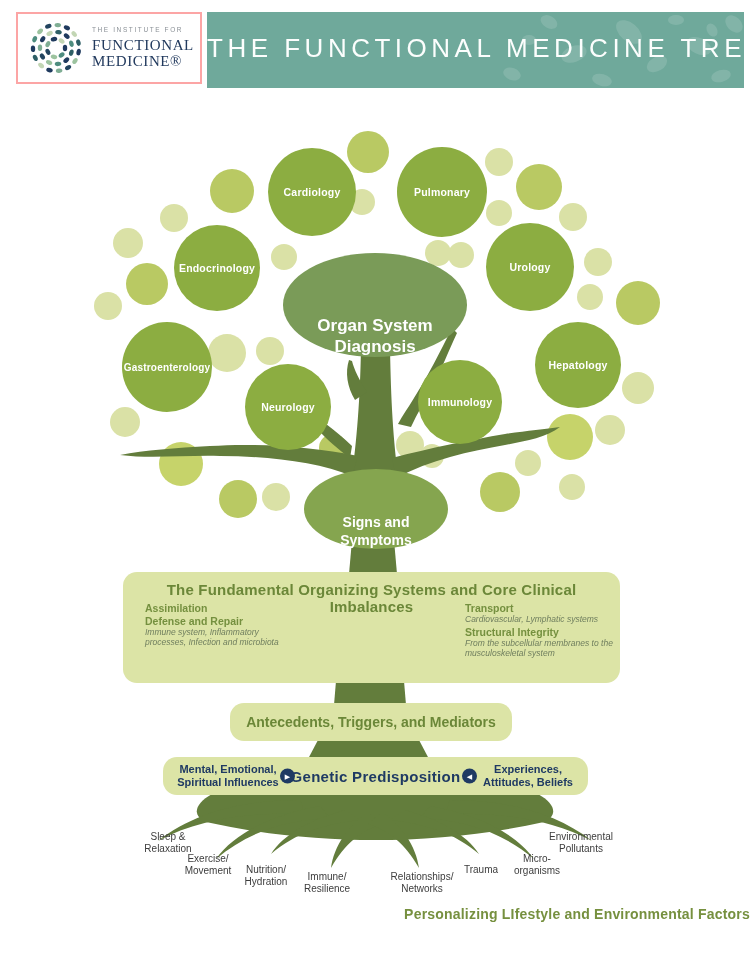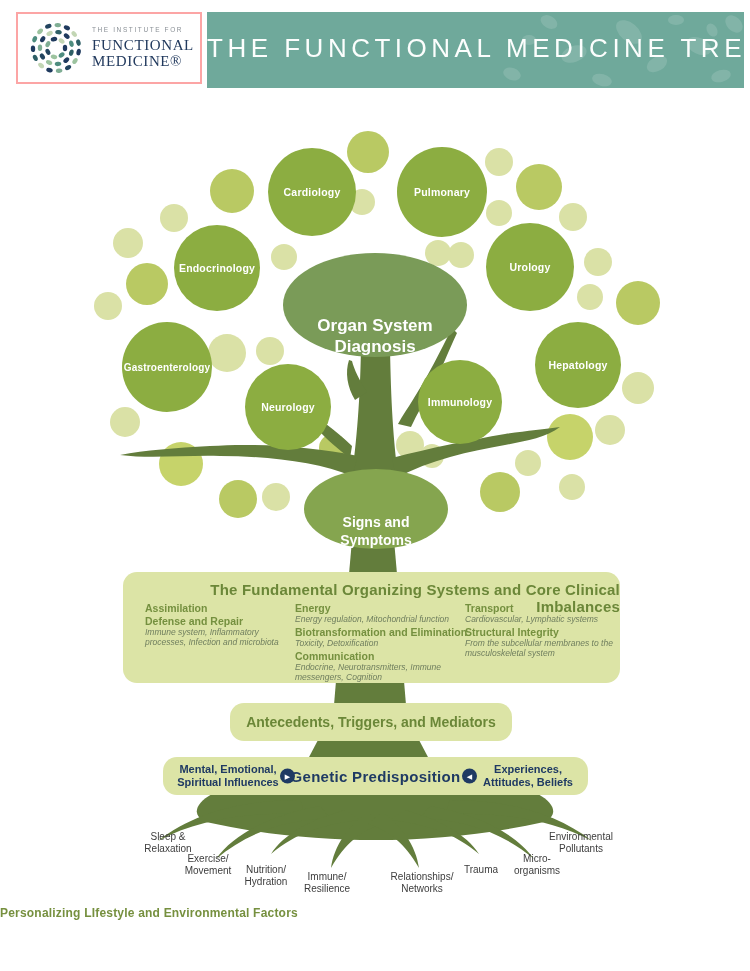--- a/index.html
+++ b/index.html
@@ -31,21 +31,21 @@
   .ellipse{position:absolute;border-radius:50%;display:flex;align-items:flex-end;justify-content:center;
            text-align:center;color:#fff;font-weight:bold;}
   .organ-ellipse{left:283px;top:253px;width:184px;height:104px;background:#7A9B58;}
   .organ-ellipse span{width:125px;font-size:17px;line-height:21px;}
   .signs-ellipse{left:304px;top:469px;width:144px;height:80px;background:#85A54F;}
   .signs-ellipse span{width:92px;font-size:14px;line-height:18px;}
 
   
   .panel{position:absolute;background:#DCE4A6;border-radius:14px;box-sizing:border-box;}
   .fund-box{left:123px;top:572px;width:497px;height:111px;}
-  .fund-title{margin-top:9px;text-align:right;font-size:15px;font-weight:bold;color:#6B8738;
+  .fund-title{margin-top:9px;text-align:center;font-size:15px;font-weight:bold;color:#6B8738;
               letter-spacing:.2px;}
   .fund-col{position:absolute;top:29px;}
   .fund-col .h{font-size:10.5px;font-weight:bold;color:#75903F;line-height:12px;margin-top:1px;
                white-space:nowrap;}
   .fund-col .d{font-size:8.5px;font-style:italic;color:#6F7E5E;line-height:10px;margin-bottom:2px;}
   .col1{left:22px;width:148px;}
   .col2{left:172px;width:172px;}
   .col3{left:342px;width:150px;}
 
   .ant-bar{left:230px;top:703px;width:282px;height:38px;display:flex;align-items:center;
@@ -60,21 +60,21 @@
   .gen-center{position:absolute;left:0;right:0;top:50%;transform:translateY(-50%);
               text-align:center;font-size:15px;font-weight:bold;color:#1F3A63;letter-spacing:.3px;}
   .gen-arrow{position:absolute;top:50%;transform:translateY(-50%);width:15px;height:15px;
              border-radius:50%;background:#1F3A63;color:#fff;display:flex;align-items:center;
              justify-content:center;font-size:7px;line-height:1;}
   .arr-l{left:117px;} .arr-r{right:111px;}
 
   
   .root-label{position:absolute;transform:translateX(-50%);text-align:center;font-size:10px;
               color:#3D3D3D;line-height:11.5px;white-space:pre-line;}
-  .footer-title{position:absolute;left:0;right:0;top:906px;text-align:left;font-size:12px;
+  .footer-title{position:absolute;left:0;right:0;top:906px;text-align:right;font-size:14px;
                 font-weight:bold;color:#76903F;letter-spacing:.2px;}
 </style>
 </head>
 <body>
 
 <div class="page">
 
   <div class="logo-box">
     <svg id="logo-dots" class="logo-mark" viewBox="0 0 64 64">
         <ellipse cx="41.0" cy="32.0" rx="3.3" ry="2.2" transform="rotate(90.0 41.0 32.0)" fill="#1F3A5E"></ellipse>
@@ -233,28 +233,20 @@
     <span>Signs and Symptoms</span>
   </div>
 
   <div class="panel fund-box">
     <div class="fund-title">The Fundamental Organizing Systems and Core Clinical Imbalances</div>
     <div class="fund-col col1">
       <div class="h">Assimilation</div>
       <div class="h">Defense and Repair</div>
       <div class="d">Immune system, Inflammatory processes, Infection and microbiota</div>
     </div>
-    <div class="fund-col col2">
-      <div class="h">Energy</div>
-      <div class="d">Energy regulation, Mitochondrial function</div>
-      <div class="h">Biotransformation and Elimination</div>
-      <div class="d">Toxicity, Detoxification</div>
-      <div class="h">Communication</div>
-      <div class="d">Endocrine, Neurotransmitters, Immune messengers, Cognition</div>
-    </div>
     <div class="fund-col col3">
       <div class="h">Transport</div>
       <div class="d">Cardiovascular, Lymphatic systems</div>
       <div class="h">Structural Integrity</div>
       <div class="d">From the subcellular membranes to the musculoskeletal system</div>
     </div>
   </div>
 
   <div class="panel ant-bar">
     <span>Antecedents, Triggers, and Mediators</span>

